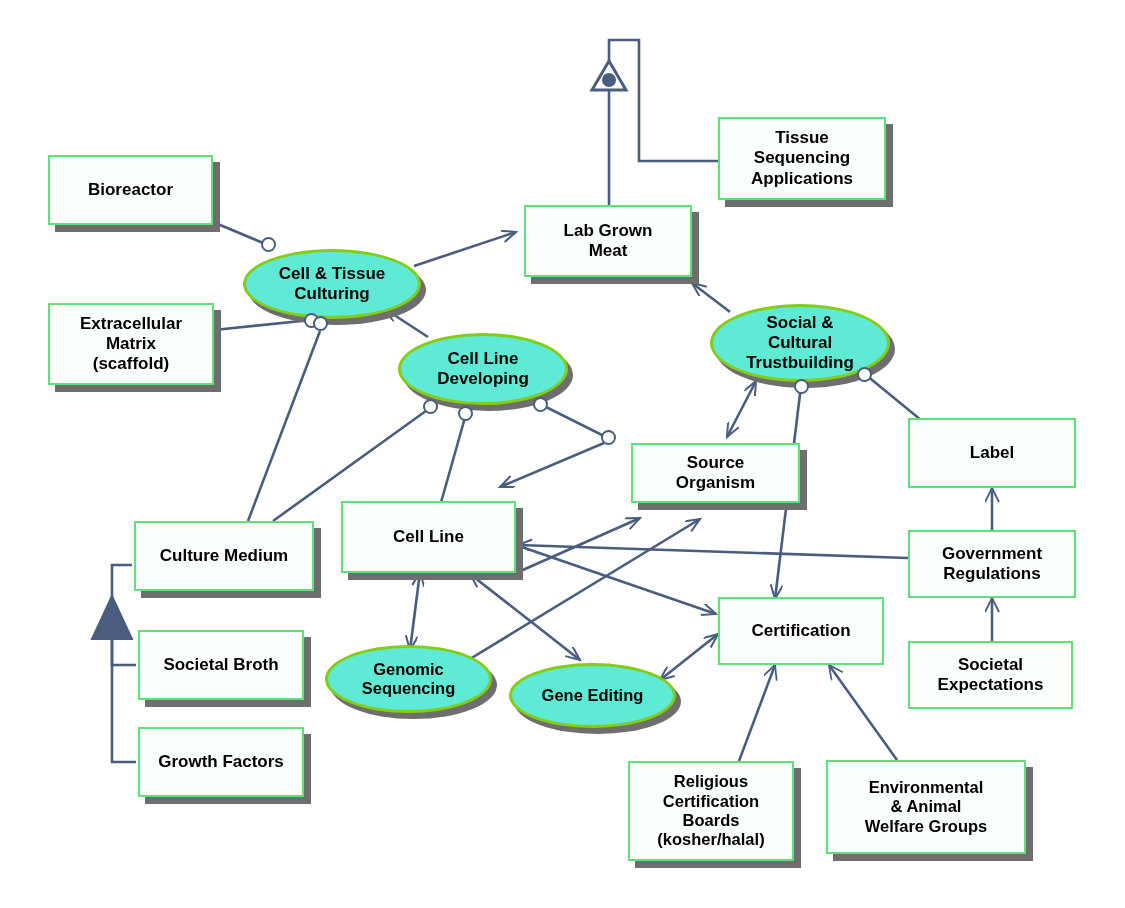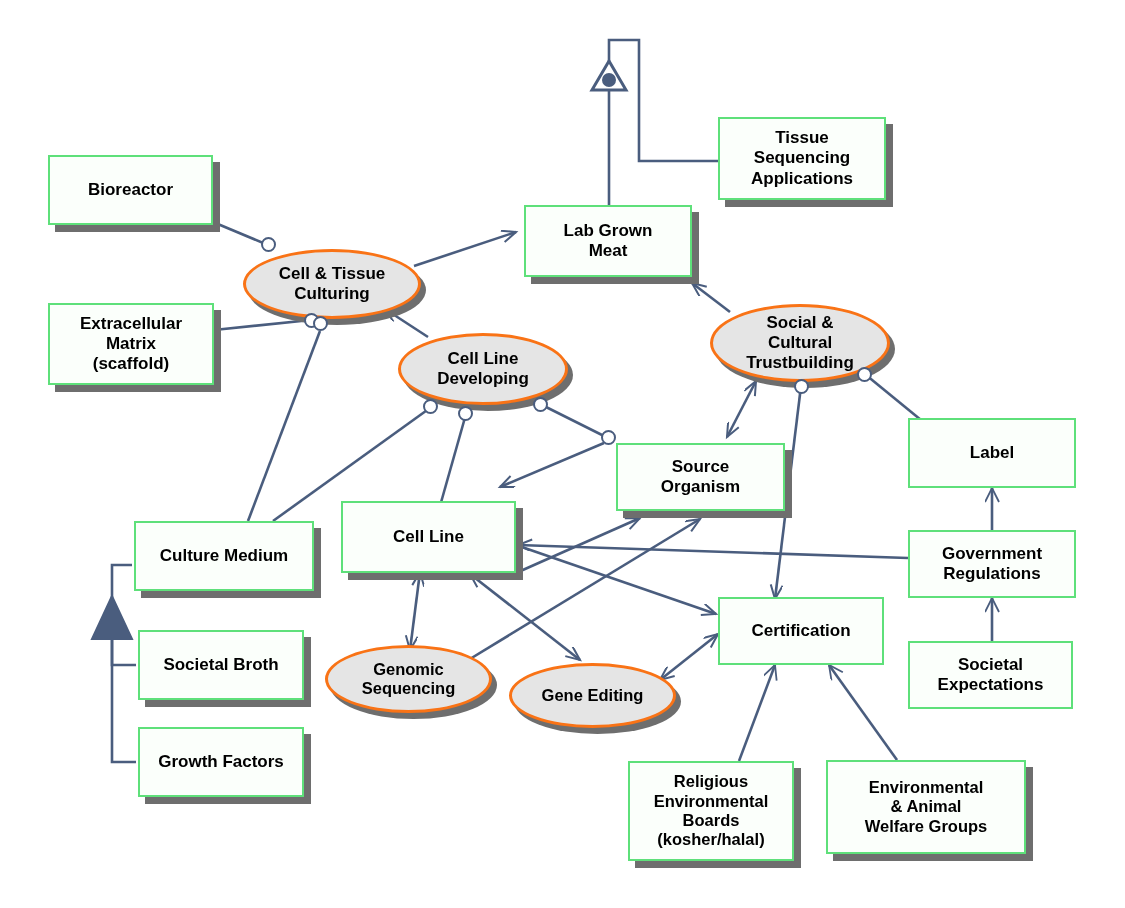--- a/index.html
+++ b/index.html
@@ -43,22 +43,22 @@
     white-space: pre-line;
   }
   .box {
     background: #fbfffb;
     border: 2px solid #5ee07a;
   }
   .box.shadowed {
     box-shadow: 7px 7px 0 0 #6e6e6e;
   }
   .ell {
-    background: #e5e5e5;
-    border: 3px solid #f97316;
+    background: #5eead4;
+    border: 3px solid #84cc16;
     border-radius: 50%;
   }
   .ell.shadowed {
     box-shadow: 5px 6px 0 0 #6e6e6e;
   }
   .port {
     position: absolute;
     width: 15px;
     height: 15px;
     border-radius: 50%;
@@ -190,21 +190,21 @@
 
   <div class="node ell shadowed fs17" style="left:398px; top:333px; width:170px; height:72px;">
     <span class="lbl">Cell Line
 Developing</span>
   </div>
   <div class="port" style="left:423px; top:399px;"></div>
   <div class="port" style="left:458px; top:406px;"></div>
   <div class="port" style="left:533px; top:397px;"></div>
   <div class="port" style="left:601px; top:430px;"></div>
 
-  <div class="node box shadowed fs17" style="left:616px; top:443px; width:169px; height:68px;">
+  <div class="node box shadowed fs17" style="left:631px; top:443px; width:169px; height:60px;">
     <span class="lbl">Source
 Organism</span>
   </div>
 
   <div class="node box fs17" style="left:908px; top:418px; width:168px; height:70px;">
     <span class="lbl">Label</span>
   </div>
 
   <div class="node box shadowed fs17" style="left:341px; top:501px; width:175px; height:72px;">
     <span class="lbl">Cell Line</span>
@@ -240,21 +240,21 @@
     <span class="lbl">Genomic
 Sequencing</span>
   </div>
 
   <div class="node ell shadowed fs16" style="left:509px; top:663px; width:167px; height:65px;">
     <span class="lbl">Gene Editing</span>
   </div>
 
   <div class="node box shadowed fs16" style="left:628px; top:761px; width:166px; height:100px;">
     <span class="lbl">Religious
-Environmental
+Certification
 Boards
 (kosher/halal)</span>
   </div>
 
   <div class="node box shadowed fs16" style="left:826px; top:760px; width:200px; height:94px;">
     <span class="lbl">Environmental
 &amp; Animal
 Welfare Groups</span>
   </div>
 

